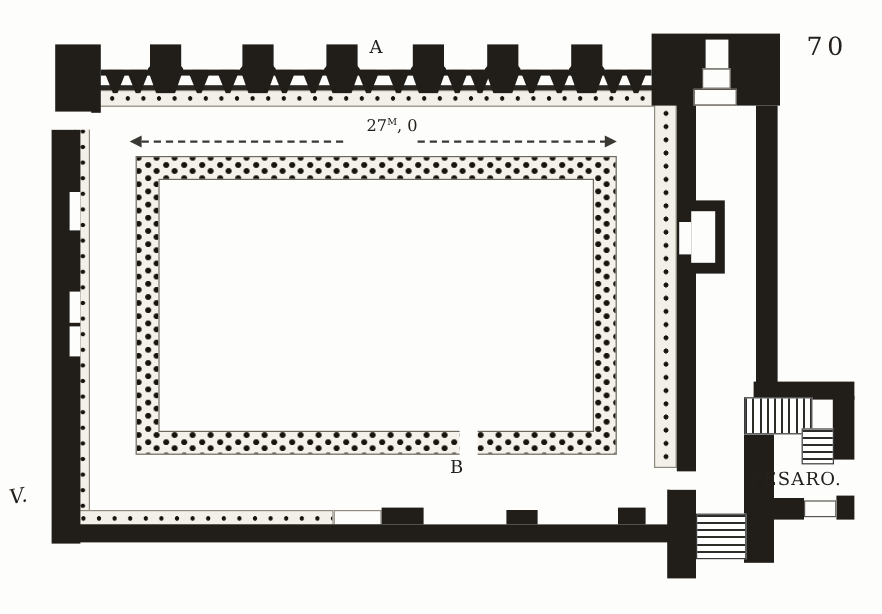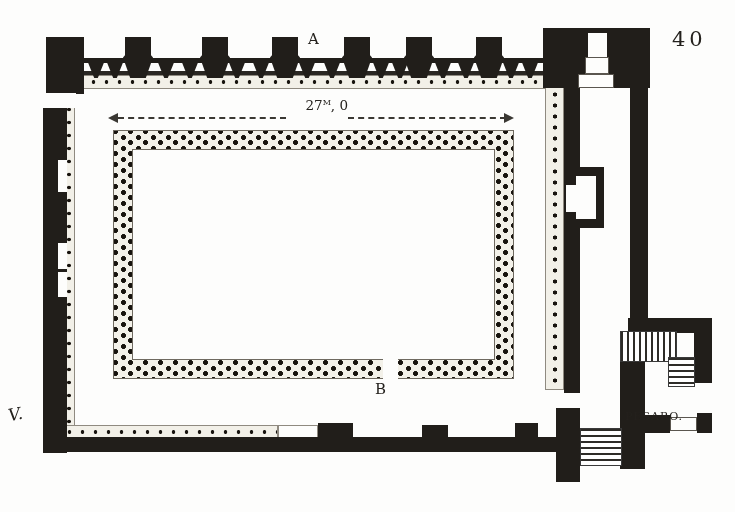--- a/index.html
+++ b/index.html
@@ -22,21 +22,21 @@
   .hatch-v{background-image:repeating-linear-gradient(90deg,#2e2c28 0 1.6px,rgba(255,255,255,0) 1.6px 6px);}
   .hatch-h{background-image:repeating-linear-gradient(180deg,#2e2c28 0 1.6px,rgba(255,255,255,0) 1.6px 6px);}
   .dim-line{position:absolute;height:0;border-top:2px dashed #3a3833;}
   .arr{position:absolute;width:0;height:0;border-style:solid;}
   .arr-left{border-width:5px 10px 5px 0;border-color:transparent #3a3833 transparent transparent;}
   .arr-right{border-width:5px 0 5px 10px;border-color:transparent transparent transparent #3a3833;}
   .lbl{position:absolute;color:#24211d;}
   .lbl-a{left:308px;top:30px;font-size:15px;}
   .lbl-b{left:375px;top:380px;font-size:15px;}
   .lbl-plate{left:672px;top:27px;font-size:21px;letter-spacing:4px;}
-  .lbl-annex{left:625px;top:390px;font-size:11px;letter-spacing:1px;margin-top:20px;}
+  .lbl-annex{left:625px;top:390px;font-size:15px;letter-spacing:1px;}
   .lbl-dim{left:286px;top:97px;width:62px;text-align:right;font-size:13.5px;}
   .lbl-dim sup{font-size:8px;}
   .lbl-sig{left:8px;top:404px;font-size:17px;font-style:italic;transform:rotate(-10deg);}
   .pier-cap{position:absolute;background:#211e1a;}
   .pier-body{position:absolute;background:#211e1a;clip-path:polygon(10% 0,90% 0,100% 15%,76% 100%,24% 100%,0 15%);}
   .baluster{position:absolute;background:#211e1a;clip-path:polygon(0 10%,15% 0,85% 0,100% 10%,60% 100%,40% 100%);}
   .thresh{position:absolute;background:#fdfdfc;border:1px solid #5a564f;box-sizing:border-box;}
 </style>
 </head>
 <body>
@@ -119,20 +119,20 @@
       <div class="baluster" style="left: 372px; top: 58px; width: 18px; height: 20px;"></div>
       <div class="baluster" style="left: 391px; top: 58px; width: 18px; height: 20px;"></div>
       <div class="baluster" style="left: 434px; top: 58px; width: 18px; height: 20px;"></div>
       <div class="baluster" style="left: 457px; top: 58px; width: 18px; height: 20px;"></div>
       <div class="baluster" style="left: 502px; top: 58px; width: 18px; height: 20px;"></div>
       <div class="baluster" style="left: 521px; top: 58px; width: 18px; height: 20px;"></div>
     </div>
 
   <div class="lbl lbl-a">A</div>
   <div class="lbl lbl-b">B</div>
-  <div class="lbl lbl-plate">40</div>
+  <div class="lbl lbl-plate">70</div>
   <div class="lbl lbl-annex">PESARO.</div>
   <div class="lbl lbl-dim">
     <span>27</span><sup>M</sup><span>, 0</span>
   </div>
   <div class="lbl lbl-sig">V.</div>
 
 </div>
 
 </body></html>

